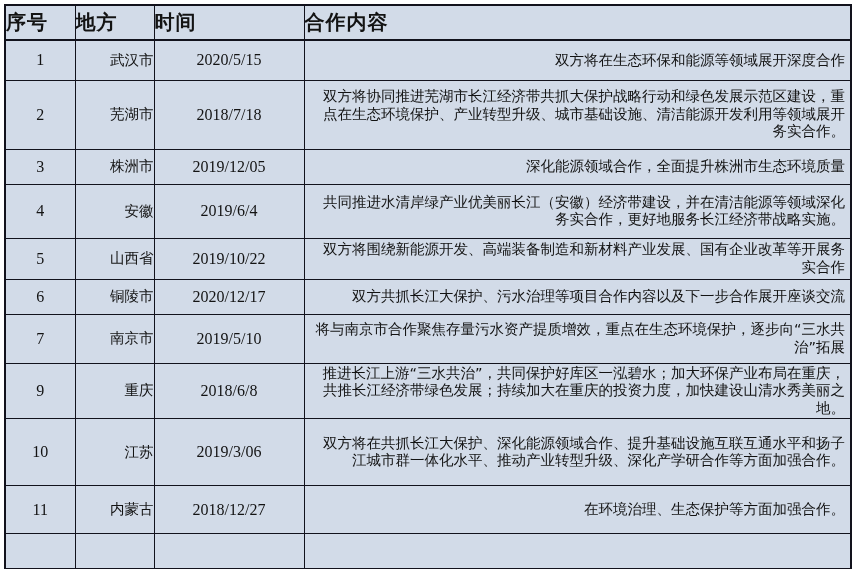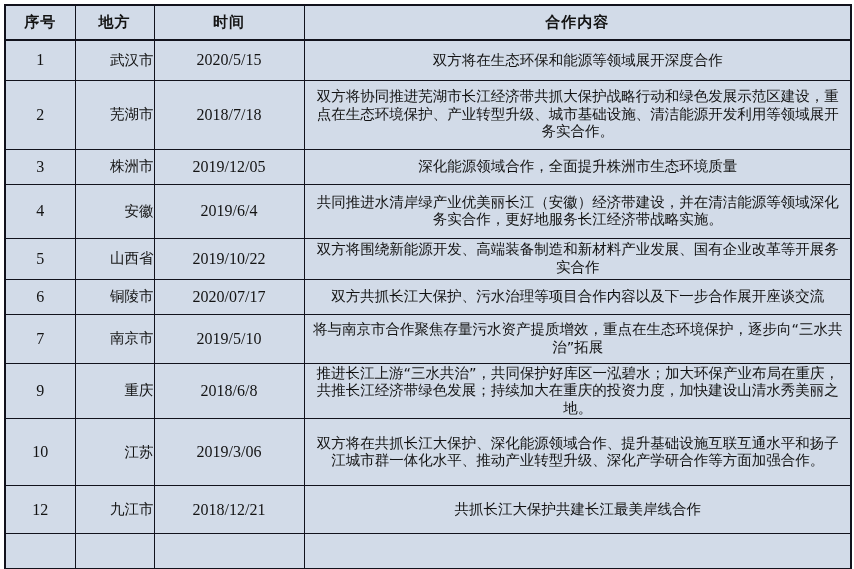--- a/index.html
+++ b/index.html
@@ -28,22 +28,22 @@
   }
   th,td{
     border:1px solid var(--border);
     background:var(--cell-bg);
     vertical-align:middle;
     overflow:hidden;
   }
   thead tr{height:35px;}
   th{
     font-weight:bold;
-    font-size:15px;
-    text-align:center;
+    font-size:20px;
+    text-align:left;
     border-bottom-width:2px;
     letter-spacing:1px;
   }
   
   col.c-index{width:70px;}
   col.c-place{width:79px;}
   col.c-date{width:150px;}
   col.c-content{width:547px;}
   
   tbody tr:nth-child(1){height:40px;}
@@ -61,21 +61,21 @@
   td.col-index,td.col-date{
     font-family:"Liberation Serif","DejaVu Serif",serif;
     text-align:center;
     font-size:16px;
   }
   td.col-place{
     text-align:right;
     font-size:14.5px;
   }
   td.col-content{
-    text-align:center;
+    text-align:right;
     font-size:14.5px;
     line-height:17.5px;
     padding:1px 5px 1px 6px;
   }
 </style>
 </head>
 <body>
 
 <div class="page">
   <table class="coop-table">
@@ -120,21 +120,21 @@
         </tr>
         <tr>
           <td class="col-index">5</td>
           <td class="col-place">山西省</td>
           <td class="col-date">2019/10/22</td>
           <td class="col-content">双方将围绕新能源开发、高端装备制造和新材料产业发展、国有企业改革等开展务实合作</td>
         </tr>
         <tr>
           <td class="col-index">6</td>
           <td class="col-place">铜陵市</td>
-          <td class="col-date">2020/07/17</td>
+          <td class="col-date">2020/12/17</td>
           <td class="col-content">双方共抓长江大保护、污水治理等项目合作内容以及下一步合作展开座谈交流</td>
         </tr>
         <tr>
           <td class="col-index">7</td>
           <td class="col-place">南京市</td>
           <td class="col-date">2019/5/10</td>
           <td class="col-content">将与南京市合作聚焦存量污水资产提质增效，重点在生态环境保护，逐步向“三水共治”拓展</td>
         </tr>
         <tr>
           <td class="col-index">9</td>
@@ -142,24 +142,24 @@
           <td class="col-date">2018/6/8</td>
           <td class="col-content">推进长江上游“三水共治”，共同保护好库区一泓碧水；加大环保产业布局在重庆，共推长江经济带绿色发展；持续加大在重庆的投资力度，加快建设山清水秀美丽之地。</td>
         </tr>
         <tr>
           <td class="col-index">10</td>
           <td class="col-place">江苏</td>
           <td class="col-date">2019/3/06</td>
           <td class="col-content">双方将在共抓长江大保护、深化能源领域合作、提升基础设施互联互通水平和扬子江城市群一体化水平、推动产业转型升级、深化产学研合作等方面加强合作。</td>
         </tr>
         <tr>
-          <td class="col-index">12</td>
-          <td class="col-place">九江市</td>
-          <td class="col-date">2018/12/21</td>
-          <td class="col-content">共抓长江大保护共建长江最美岸线合作</td>
+          <td class="col-index">11</td>
+          <td class="col-place">内蒙古</td>
+          <td class="col-date">2018/12/27</td>
+          <td class="col-content">在环境治理、生态保护等方面加强合作。</td>
         </tr>
         <tr>
           <td class="col-index"></td>
           <td class="col-place"></td>
           <td class="col-date"></td>
           <td class="col-content"></td>
         </tr>
       </tbody>
   </table>
 </div>

